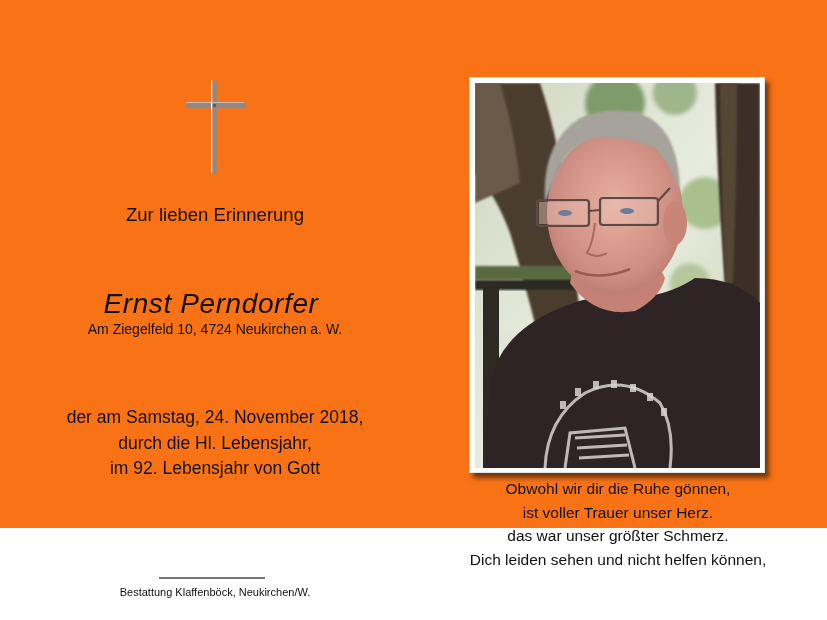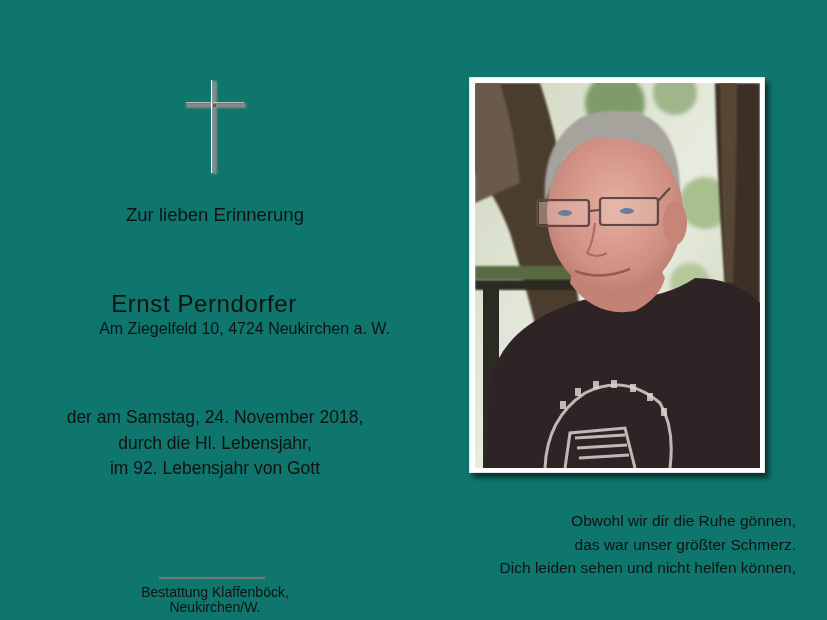--- a/index.html
+++ b/index.html
@@ -11,22 +11,22 @@
       width: 827px;
       height: 620px;
       position: relative;
       overflow: hidden;
       font-family: "Liberation Sans", "DejaVu Sans", sans-serif;
       color: #111111;
     }
     .card {
       position: absolute;
       left: 0; top: 0;
-      width: 827px; height: 620px;
-      background: #0f766e;
+      width: 827px; height: 528px;
+      background: #f97316;
     }
     
     .cross {
       position: absolute;
       left: 183px;
       top: 78px;
       width: 66px;
       height: 98px;
     }
     .centered-block {
@@ -34,34 +34,34 @@
       text-align: center;
     }
     .intro {
       left: 80px;
       width: 270px;
       top: 201px;
       font-size: 18.5px;
       line-height: 27px;
     }
     .name {
-      left: 49px;
+      left: 56px;
       width: 310px;
       top: 287px;
-      font-size: 24px;
+      font-size: 28px;
       line-height: 34px;
       letter-spacing: 0.6px;
+      font-style: italic;
     }
     .address {
       left: 40px;
       width: 350px;
       top: 320px;
-      font-size: 16px;
+      font-size: 14px;
       line-height: 18px;
-      text-align: right;
     }
     .obituary {
       left: 35px;
       width: 360px;
       top: 371px;
       font-size: 17.5px;
       line-height: 25.6px;
       margin-top: 34px;
     }
     .divider-line {
@@ -69,21 +69,21 @@
       left: 159px;
       top: 577px;
       width: 106px;
       height: 2px;
       background: #777777;
     }
     .funeral-home {
       left: 95px;
       width: 240px;
       top: 585px;
-      font-size: 14px;
+      font-size: 11px;
       line-height: 15px;
     }
     
     .photo-frame {
       position: absolute;
       left: 469px;
       top: 77px;
       width: 296px;
       height: 396px;
       background: #ffffff;
@@ -99,24 +99,23 @@
       height: 385px;
       overflow: hidden;
       background: #d8dccd;
     }
     .photo svg {
       display: block;
     }
     .poem {
       left: 440px;
       width: 356px;
-      top: 509px;
+      top: 477px;
       font-size: 15.5px;
       line-height: 23.5px;
-      text-align: right;
     }
   </style>
 </head>
 <body>
 
 <div class="card">
 
   <div class="cross">
     <svg width="66" height="98" viewBox="0 0 66 98" xmlns="http://www.w3.org/2000/svg">
       <defs>
@@ -237,17 +236,18 @@
 
         <path d="M120 140 Q118 160 112 170 Q122 176 132 170" fill="none" stroke="#a8685e" stroke-width="2"></path>
 
         <path d="M100 188 Q125 198 155 186" fill="none" stroke="#9a5a52" stroke-width="2.5"></path>
       </svg>
     </div>
   </div>
 
   <div class="centered-block poem">
     <div>Obwohl wir dir die Ruhe gönnen,</div>
+    <div>ist voller Trauer unser Herz.</div>
     <div>das war unser größter Schmerz.</div>
     <div>Dich leiden sehen und nicht helfen können,</div>
   </div>
 
 </div>
 
 </body></html>

